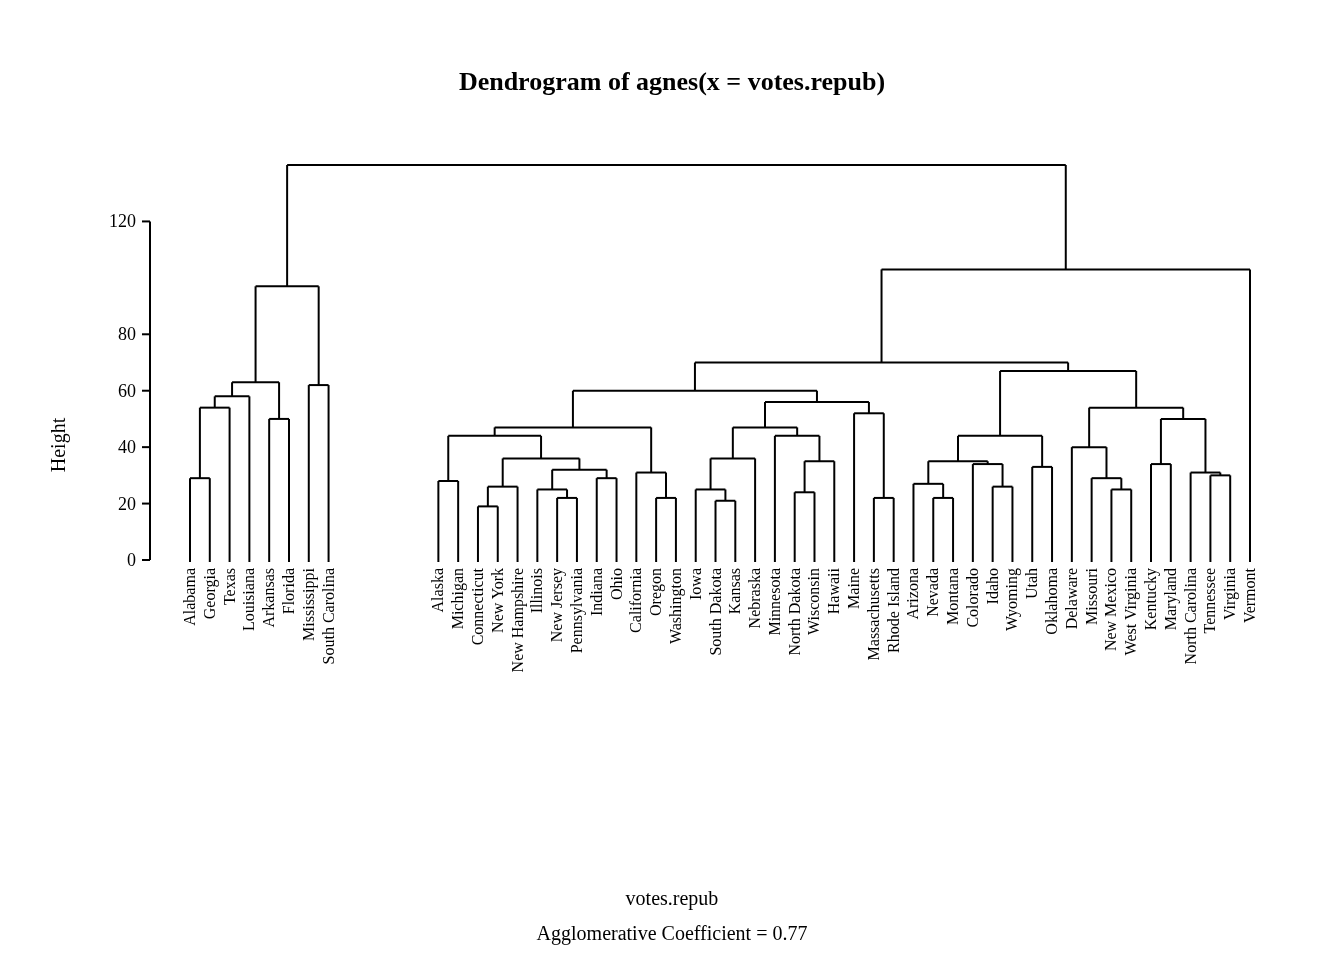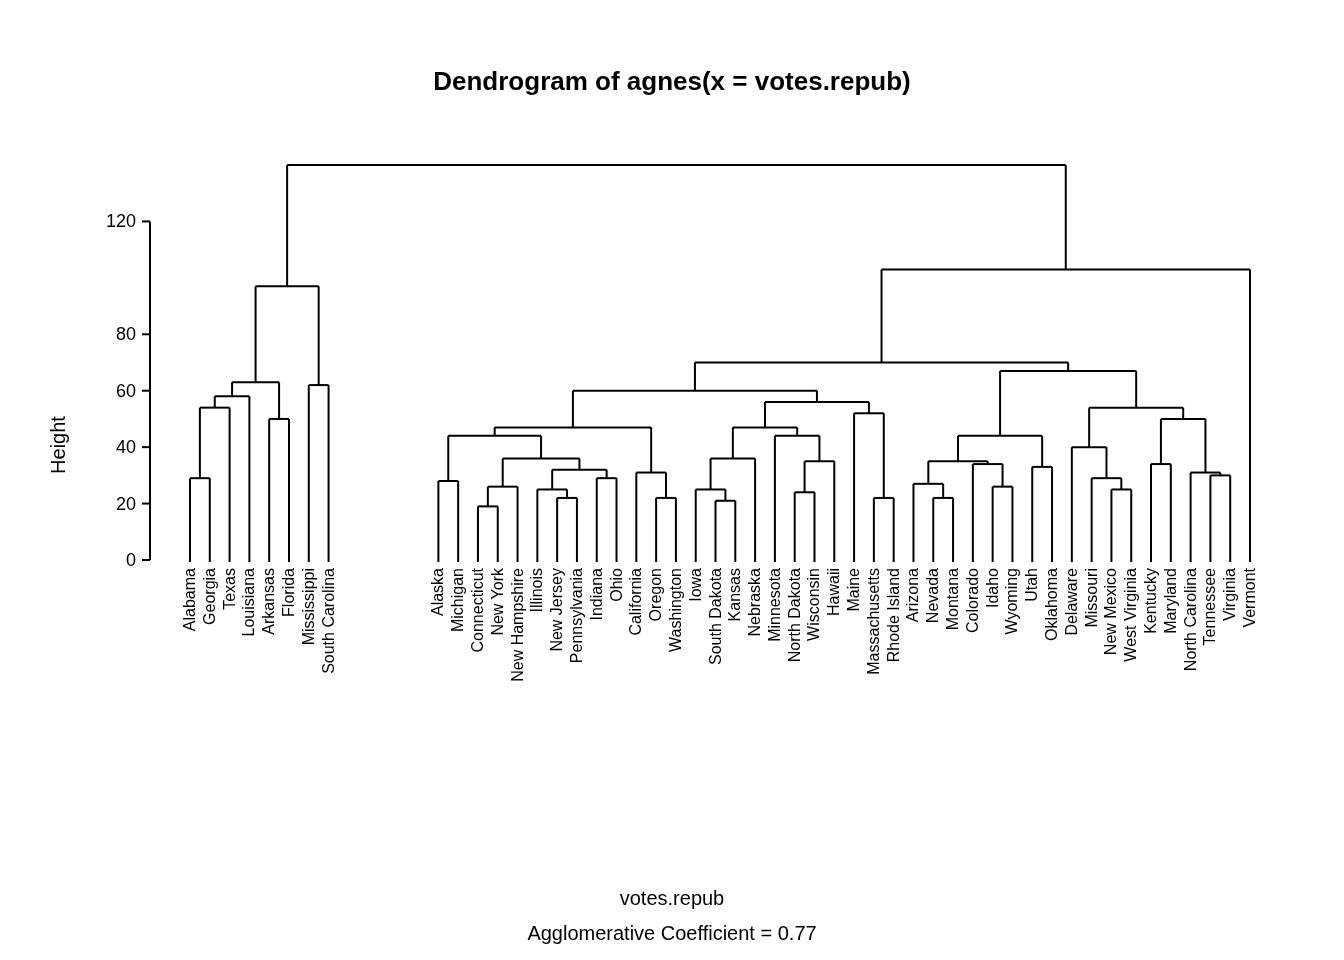--- a/index.html
+++ b/index.html
@@ -1,16 +1,16 @@
 <!DOCTYPE html>
 <html><head>
 <meta charset="utf-8">
 <style>
   body { margin:0; padding:0; background:#fff; font-family: Arial, Helvetica, sans-serif; }
-  #wrap { width:1344px; height:960px; position:relative; }
+  #wrap { width:1344px; height:960px; position:relative;font-family:Liberation Serif, serif; }
   svg { display:block; }
   .title { font-size:26px; font-weight:bold; text-anchor:middle; }
   .subtitle { font-size:20px; text-anchor:middle; }
   .axis-label { font-size:20px; text-anchor:middle; }
   .tick-label { font-size:18px; text-anchor:end; }
   .leaf-label { font-size:16px; text-anchor:end; }
   .axis-line,.tick,.branch { stroke:#000; stroke-width:2; fill:none; }
 </style>
 </head>
 <body>

